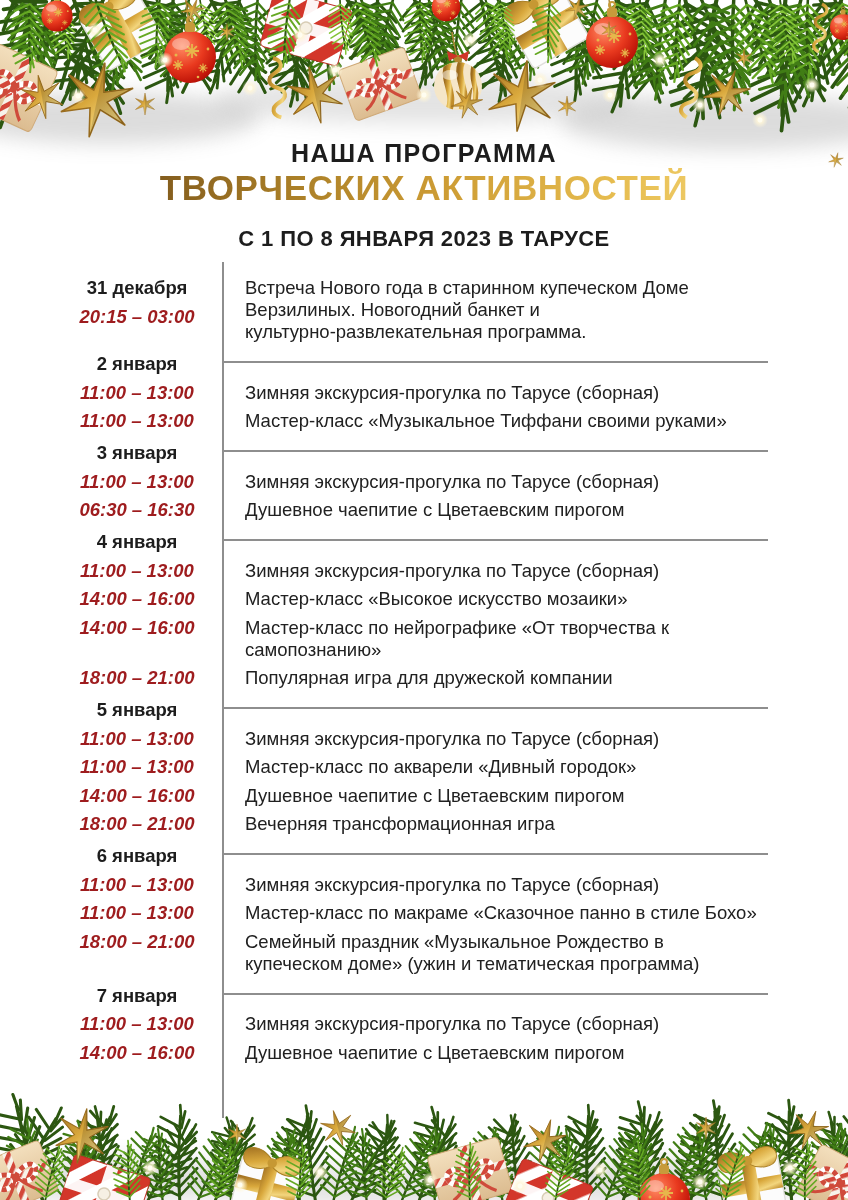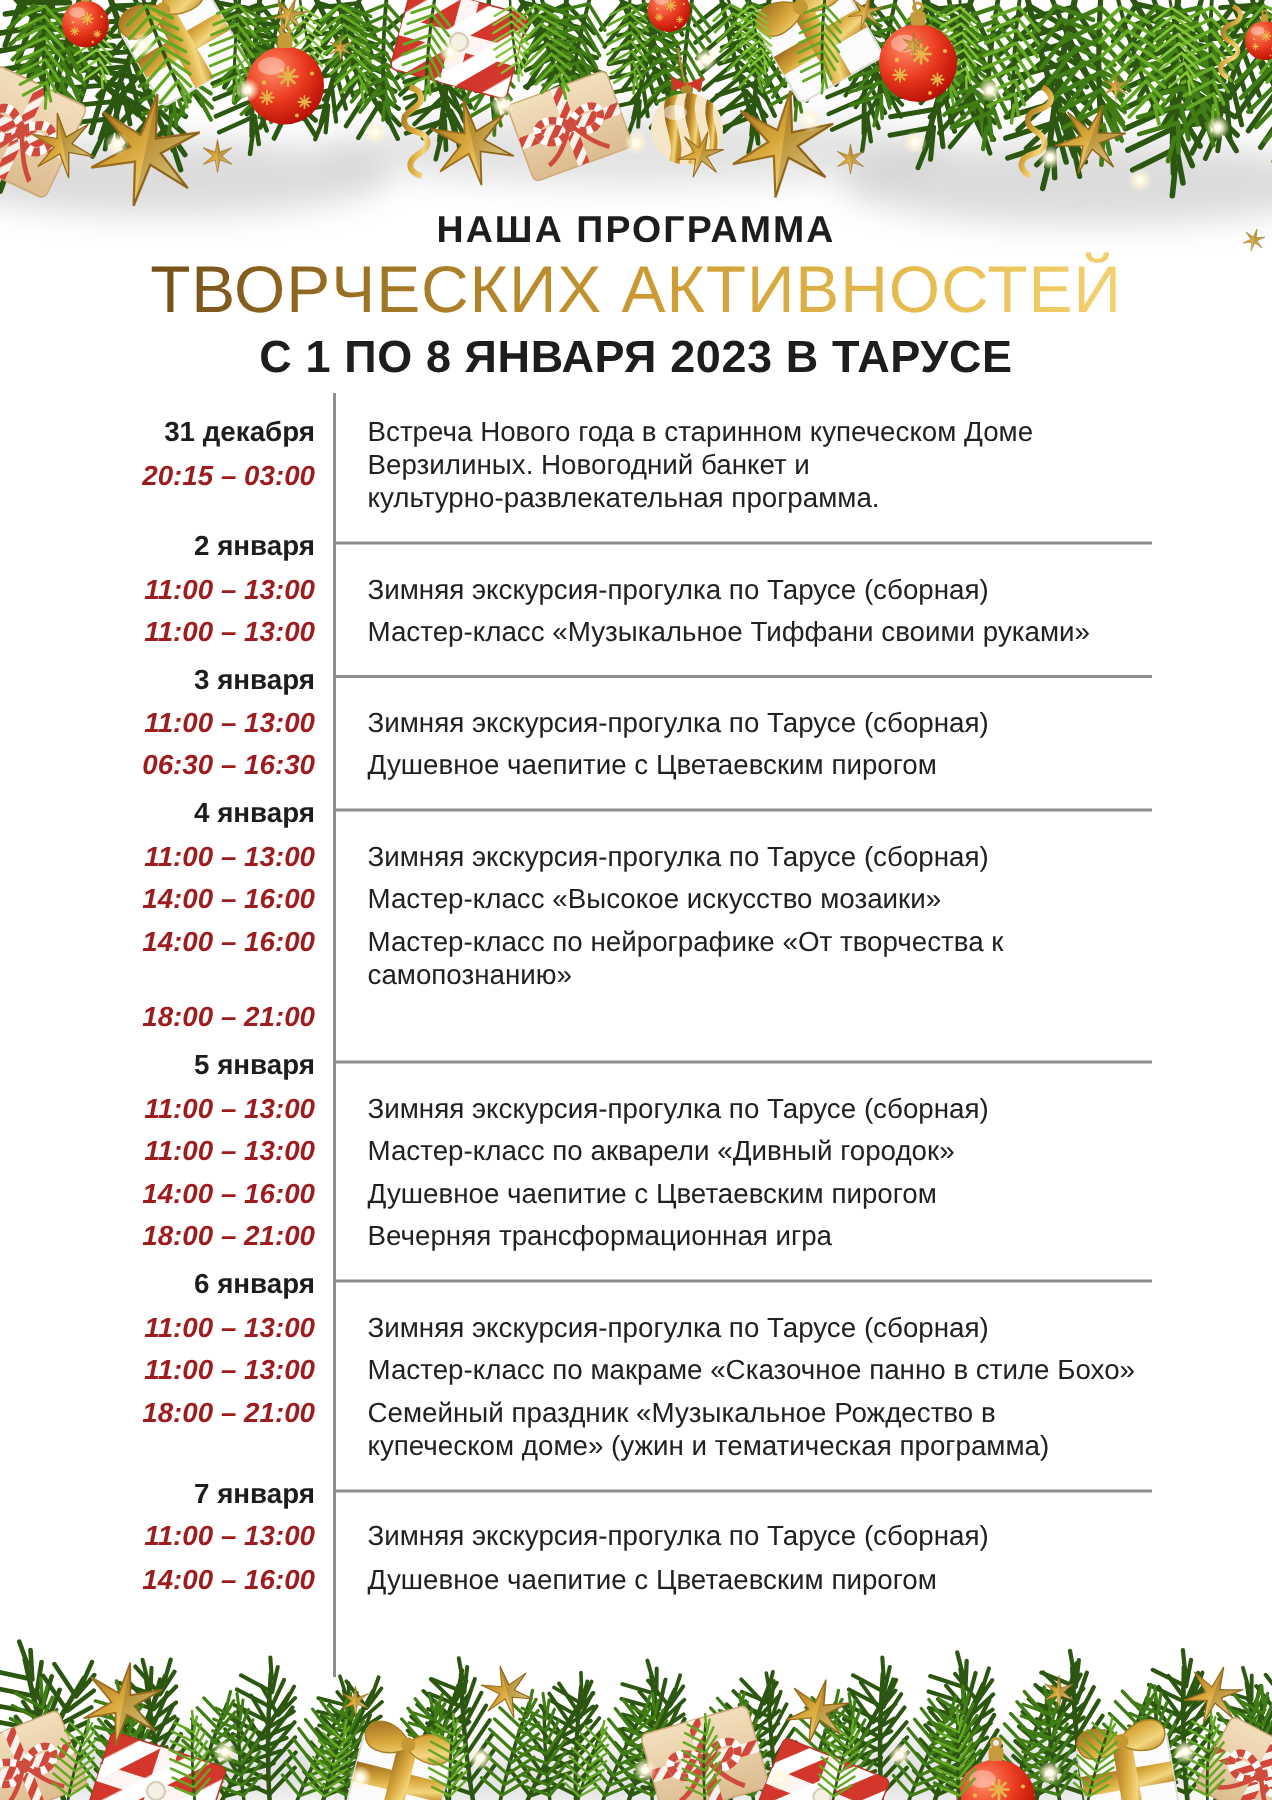--- a/index.html
+++ b/index.html
@@ -8,34 +8,34 @@
     background:#ffffff;
     font-family:"Liberation Sans", sans-serif;
     color:var(--text,#1d1d1d);
   }
   .deco{position:absolute;inset:0;pointer-events:none}
 
   
   .title-block{position:absolute;top:139px;left:0;width:848px;text-align:center;z-index:2}
   .t1{font-size:25px;font-weight:700;letter-spacing:1.4px;line-height:1.12;color:var(--text,#1d1d1d)}
   .t2{
-    font-size:44px;font-weight:400;letter-spacing:.6px;line-height:1.22;
+    font-size:35px;font-weight:700;letter-spacing:.6px;line-height:1.22;
     background:linear-gradient(90deg,#5e3f14 0%,#7d571c 16%,#a97e27 34%,#cd9c34 52%,#e6bc4f 72%,#f2d170 88%,#e8c35a 100%);
     -webkit-background-clip:text;background-clip:text;color:transparent;
   }
-  .t3{font-size:30px;font-weight:700;letter-spacing:.4px;line-height:1.2;margin-top:0;color:var(--text,#1d1d1d)}
+  .t3{font-size:22px;font-weight:700;letter-spacing:.4px;line-height:1.2;margin-top:16px;color:var(--text,#1d1d1d)}
 
   
   .schedule{position:absolute;top:262px;left:64px;width:726px;padding-top:15px;font-size:18.5px;z-index:2}
   .schedule::before{
     content:"";position:absolute;left:158px;top:0;width:2px;height:856px;
     background:var(--divider,#8e8e8e);
   }
   .gr-row{display:grid;grid-template-columns:146px 1fr;column-gap:35px;margin-bottom:6.5px}
-  .cell-l{text-align:right}
+  .cell-l{text-align:center}
   .date{font-weight:700;line-height:22px;color:var(--text,#1d1d1d)}
   .time{font-weight:700;font-style:italic;line-height:22px;color:var(--time-red,#9e1c1e)}
   .event{line-height:22px;white-space:pre-line;color:#212121}
   .rule{border-top:2px solid var(--divider,#8e8e8e);height:0;margin-top:8px;margin-left:-22px;margin-right:22px}
   .group{margin-top:10px}
   .group-first{display:grid;grid-template-columns:146px 1fr;column-gap:35px;margin-top:0}
   .group-first .time{margin-top:6.5px}
 </style>
 </head>
 <body>
@@ -474,20 +474,21 @@
   </div>
 
   <div class="gr-row">
     <div class="cell-l time">14:00 – 16:00</div>
     <div class="cell-r event">Мастер-класс по нейрографике «От творчества к
 самопознанию»</div>
   </div>
 
   <div class="gr-row">
     <div class="cell-l time">18:00 – 21:00</div>
+    <div class="cell-r event">Популярная игра для дружеской компании</div>
   </div>
 </section>
 
   <section class="group">
     <div class="gr-row date-row">
       <div class="cell-l date">5 января</div>
       <div class="cell-r rule"></div>
     </div>
 
   <div class="gr-row">

